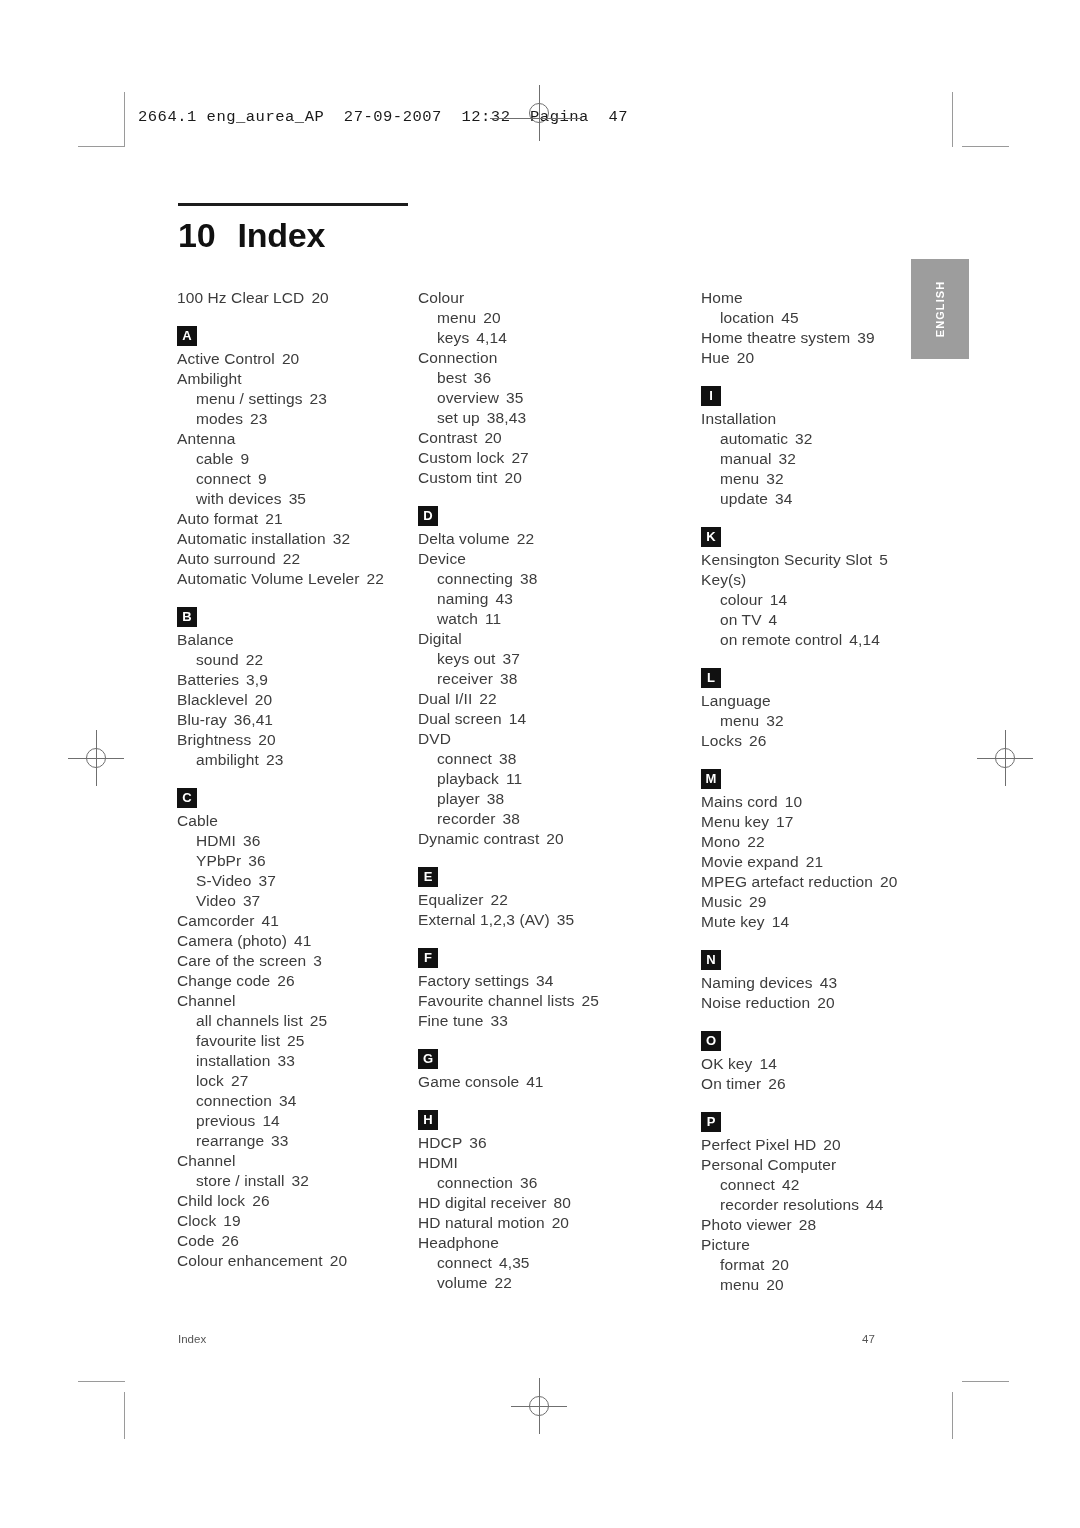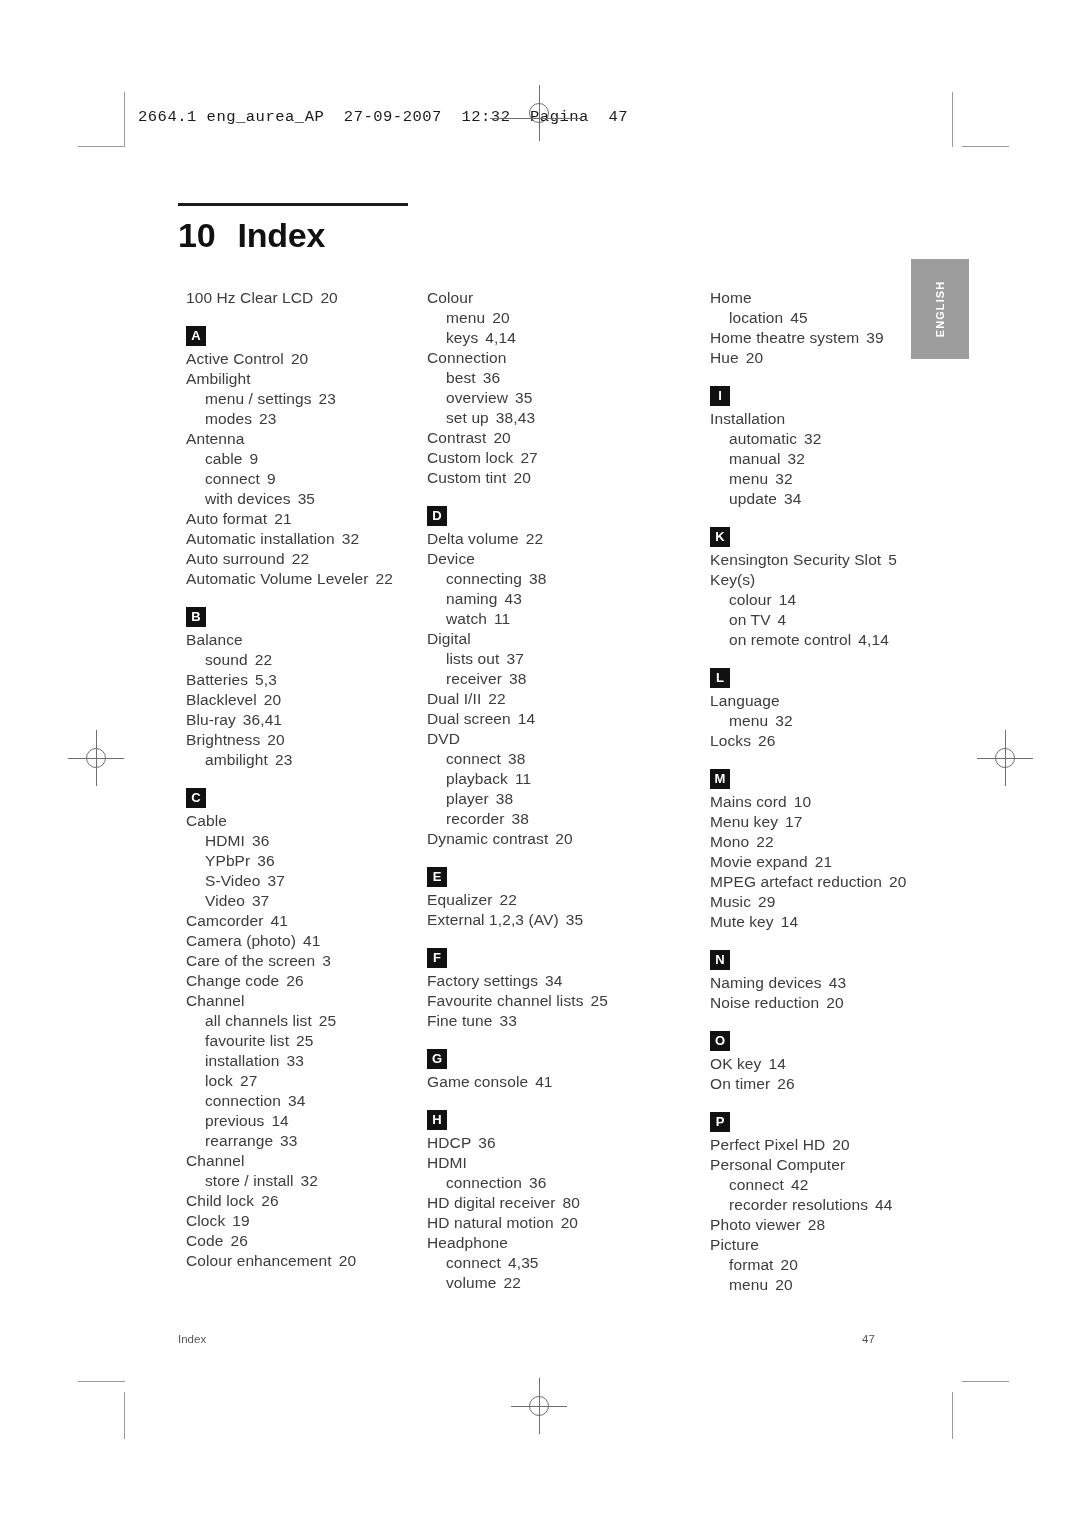--- a/index.html
+++ b/index.html
@@ -118,21 +118,21 @@
     font-size: 11px;
     font-weight: bold;
     letter-spacing: 1.1px;
     color: #ffffff;
     white-space: nowrap;
   }
 
   
   .columns {
     position: absolute;
-    left: 186px;
+    left: 177px;
     top: 288px;
     width: 712px;
     display: flex;
     gap: 0;
   }
   .col {
     width: 241px;
     flex: 0 0 241px;
   }
   .col:last-child { flex: 0 0 230px; width: 230px; margin-left: 42px; }
@@ -246,21 +246,21 @@
         <div class="entry sub"><span>cable</span><span class="pg">9</span></div>
         <div class="entry sub"><span>connect</span><span class="pg">9</span></div>
         <div class="entry sub"><span>with devices</span><span class="pg">35</span></div>
         <div class="entry"><span>Auto format</span><span class="pg">21</span></div>
         <div class="entry"><span>Automatic installation</span><span class="pg">32</span></div>
         <div class="entry"><span>Auto surround</span><span class="pg">22</span></div>
         <div class="entry"><span>Automatic Volume Leveler</span><span class="pg">22</span></div>
         <div class="sect"><span class="badge">B</span></div>
         <div class="entry"><span>Balance</span></div>
         <div class="entry sub"><span>sound</span><span class="pg">22</span></div>
-        <div class="entry"><span>Batteries</span><span class="pg">5,3</span></div>
+        <div class="entry"><span>Batteries</span><span class="pg">3,9</span></div>
         <div class="entry"><span>Blacklevel</span><span class="pg">20</span></div>
         <div class="entry"><span>Blu-ray</span><span class="pg">36,41</span></div>
         <div class="entry"><span>Brightness</span><span class="pg">20</span></div>
         <div class="entry sub"><span>ambilight</span><span class="pg">23</span></div>
         <div class="sect"><span class="badge">C</span></div>
         <div class="entry"><span>Cable</span></div>
         <div class="entry sub"><span>HDMI</span><span class="pg">36</span></div>
         <div class="entry sub"><span>YPbPr</span><span class="pg">36</span></div>
         <div class="entry sub"><span>S-Video</span><span class="pg">37</span></div>
         <div class="entry sub"><span>Video</span><span class="pg">37</span></div>
@@ -294,21 +294,21 @@
         <div class="entry"><span>Contrast</span><span class="pg">20</span></div>
         <div class="entry"><span>Custom lock</span><span class="pg">27</span></div>
         <div class="entry"><span>Custom tint</span><span class="pg">20</span></div>
         <div class="sect"><span class="badge">D</span></div>
         <div class="entry"><span>Delta volume</span><span class="pg">22</span></div>
         <div class="entry"><span>Device</span></div>
         <div class="entry sub"><span>connecting</span><span class="pg">38</span></div>
         <div class="entry sub"><span>naming</span><span class="pg">43</span></div>
         <div class="entry sub"><span>watch</span><span class="pg">11</span></div>
         <div class="entry"><span>Digital</span></div>
-        <div class="entry sub"><span>lists out</span><span class="pg">37</span></div>
+        <div class="entry sub"><span>keys out</span><span class="pg">37</span></div>
         <div class="entry sub"><span>receiver</span><span class="pg">38</span></div>
         <div class="entry"><span>Dual I/II</span><span class="pg">22</span></div>
         <div class="entry"><span>Dual screen</span><span class="pg">14</span></div>
         <div class="entry"><span>DVD</span></div>
         <div class="entry sub"><span>connect</span><span class="pg">38</span></div>
         <div class="entry sub"><span>playback</span><span class="pg">11</span></div>
         <div class="entry sub"><span>player</span><span class="pg">38</span></div>
         <div class="entry sub"><span>recorder</span><span class="pg">38</span></div>
         <div class="entry"><span>Dynamic contrast</span><span class="pg">20</span></div>
         <div class="sect"><span class="badge">E</span></div>

